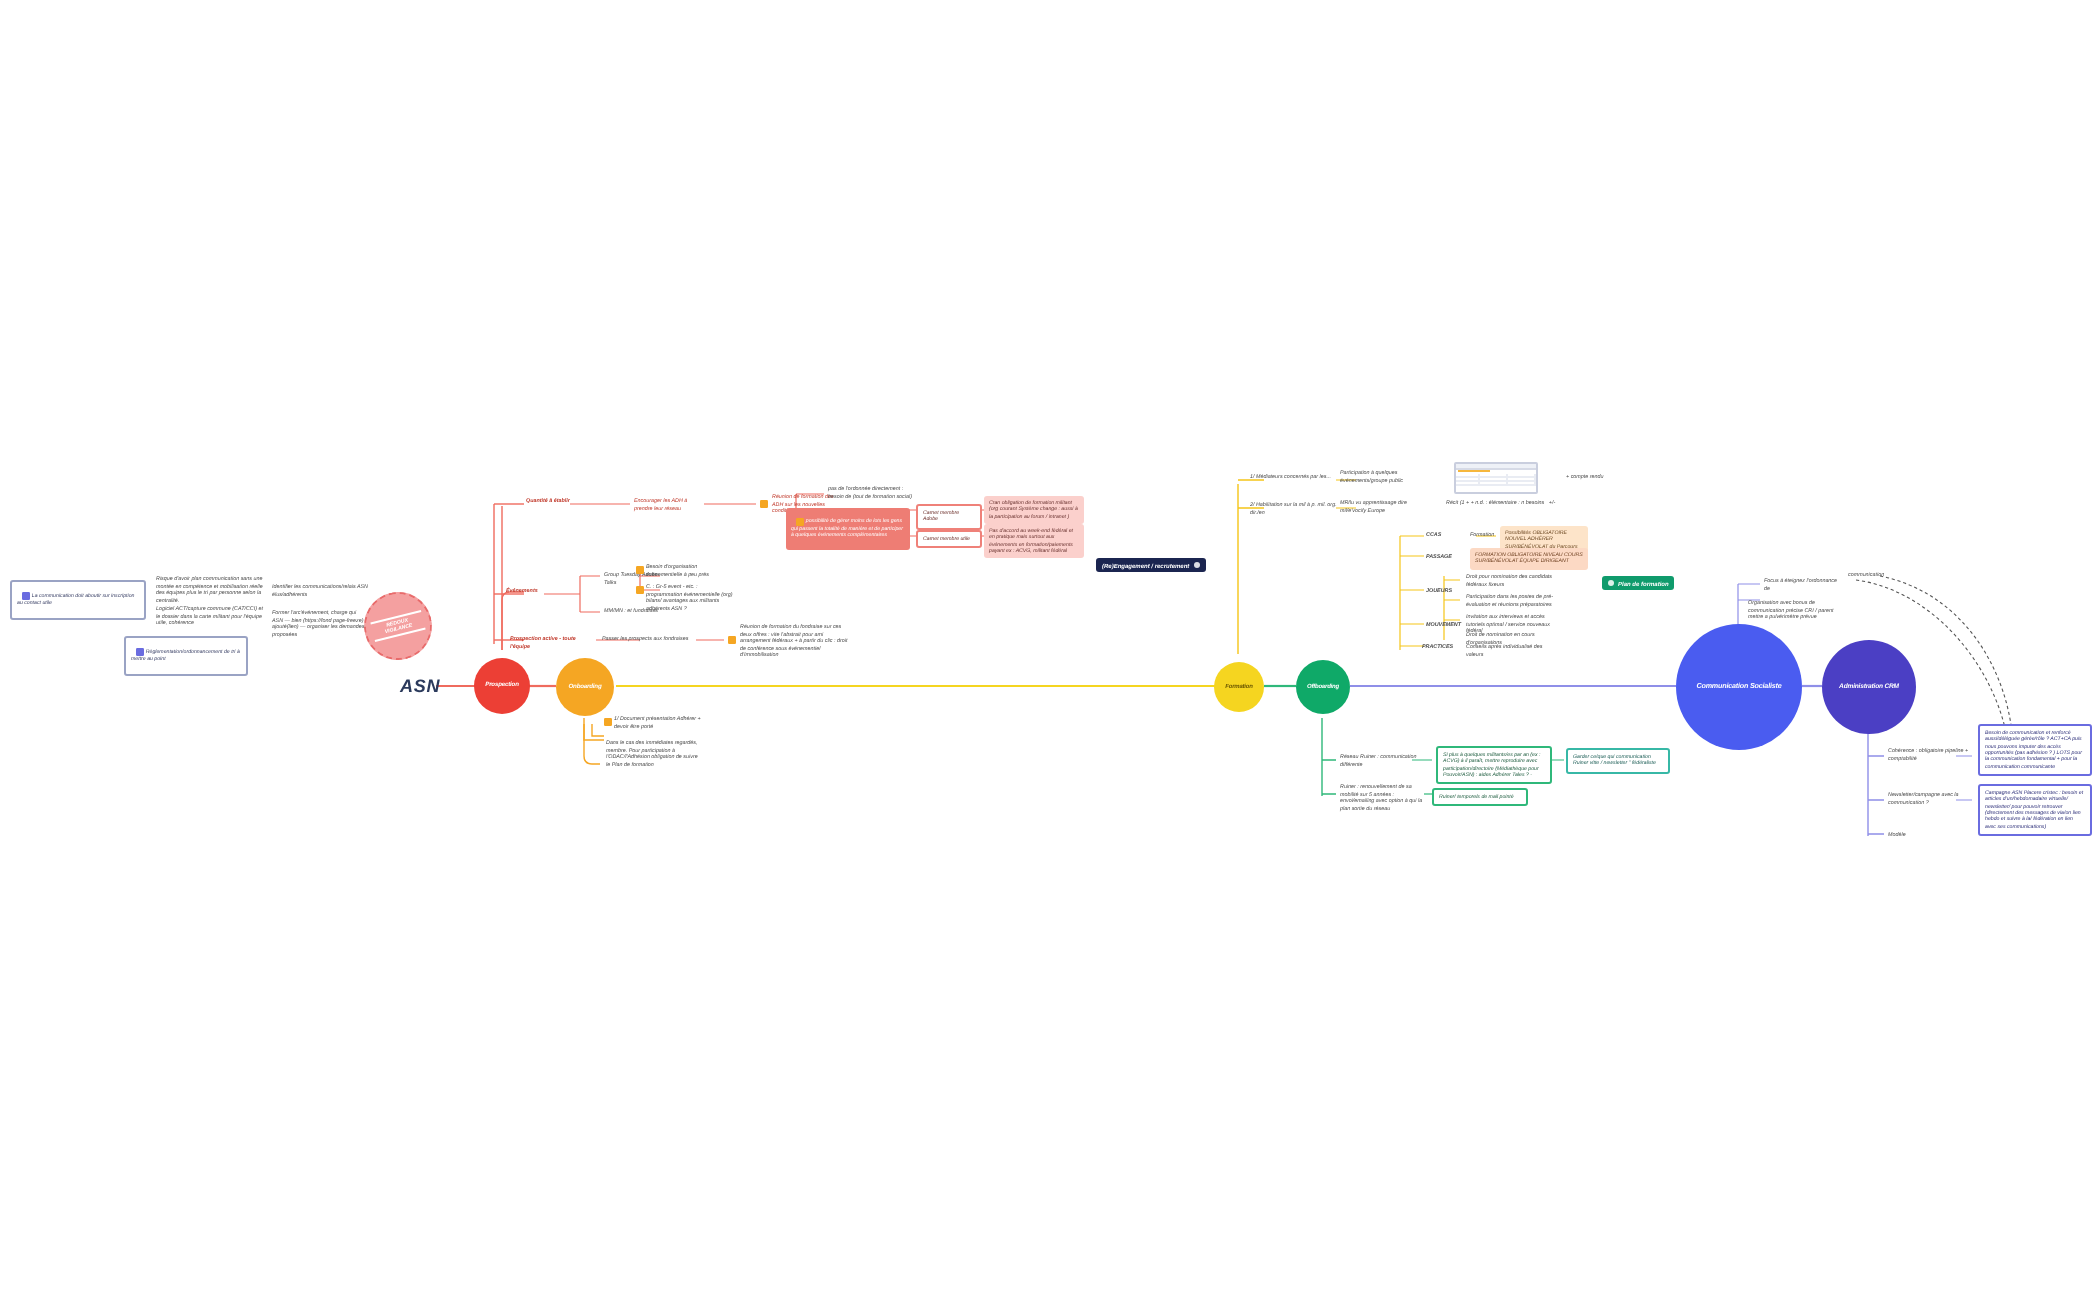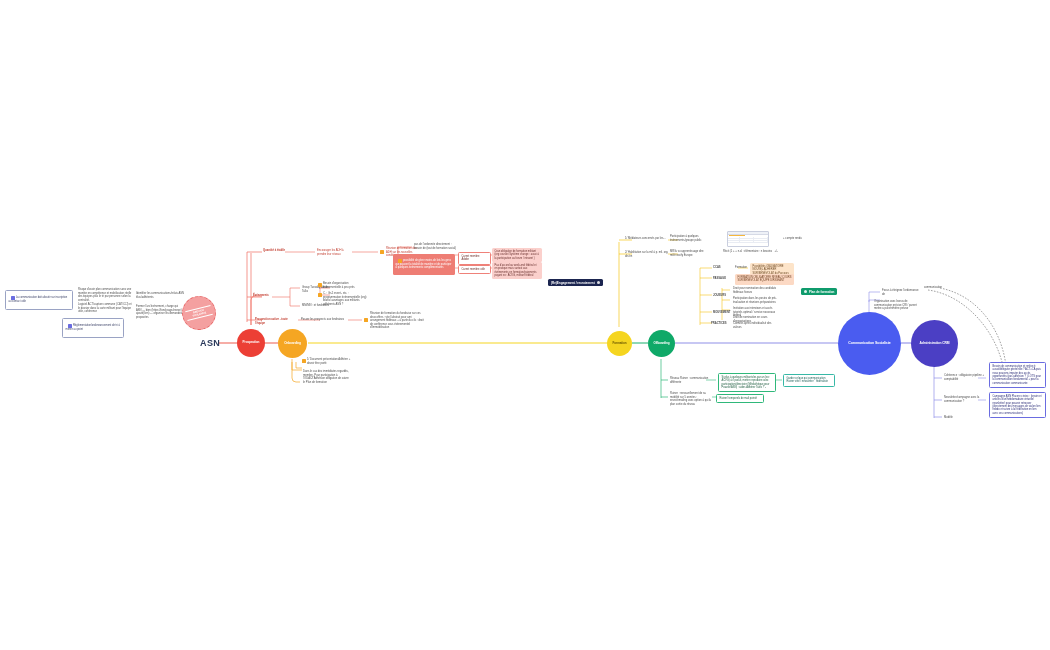--- a/index.html
+++ b/index.html
@@ -6,20 +6,21 @@
   html, body {
     margin: 0; padding: 0;
     background: #ffffff;
     font-family: "Liberation Sans", sans-serif;
   }
   #canvas {
     position: relative;
     width: 1050px; height: 650px;
     background: #ffffff;
     overflow: hidden;
+    font-style: italic;
   }
   #svg-layer {
     position: absolute; left: 0; top: 0;
     width: 1050px; height: 650px;
     pointer-events: none;
   }
   .node {
     position: absolute;
     border-radius: 50%;
     display: flex; align-items: center; justify-content: center;

